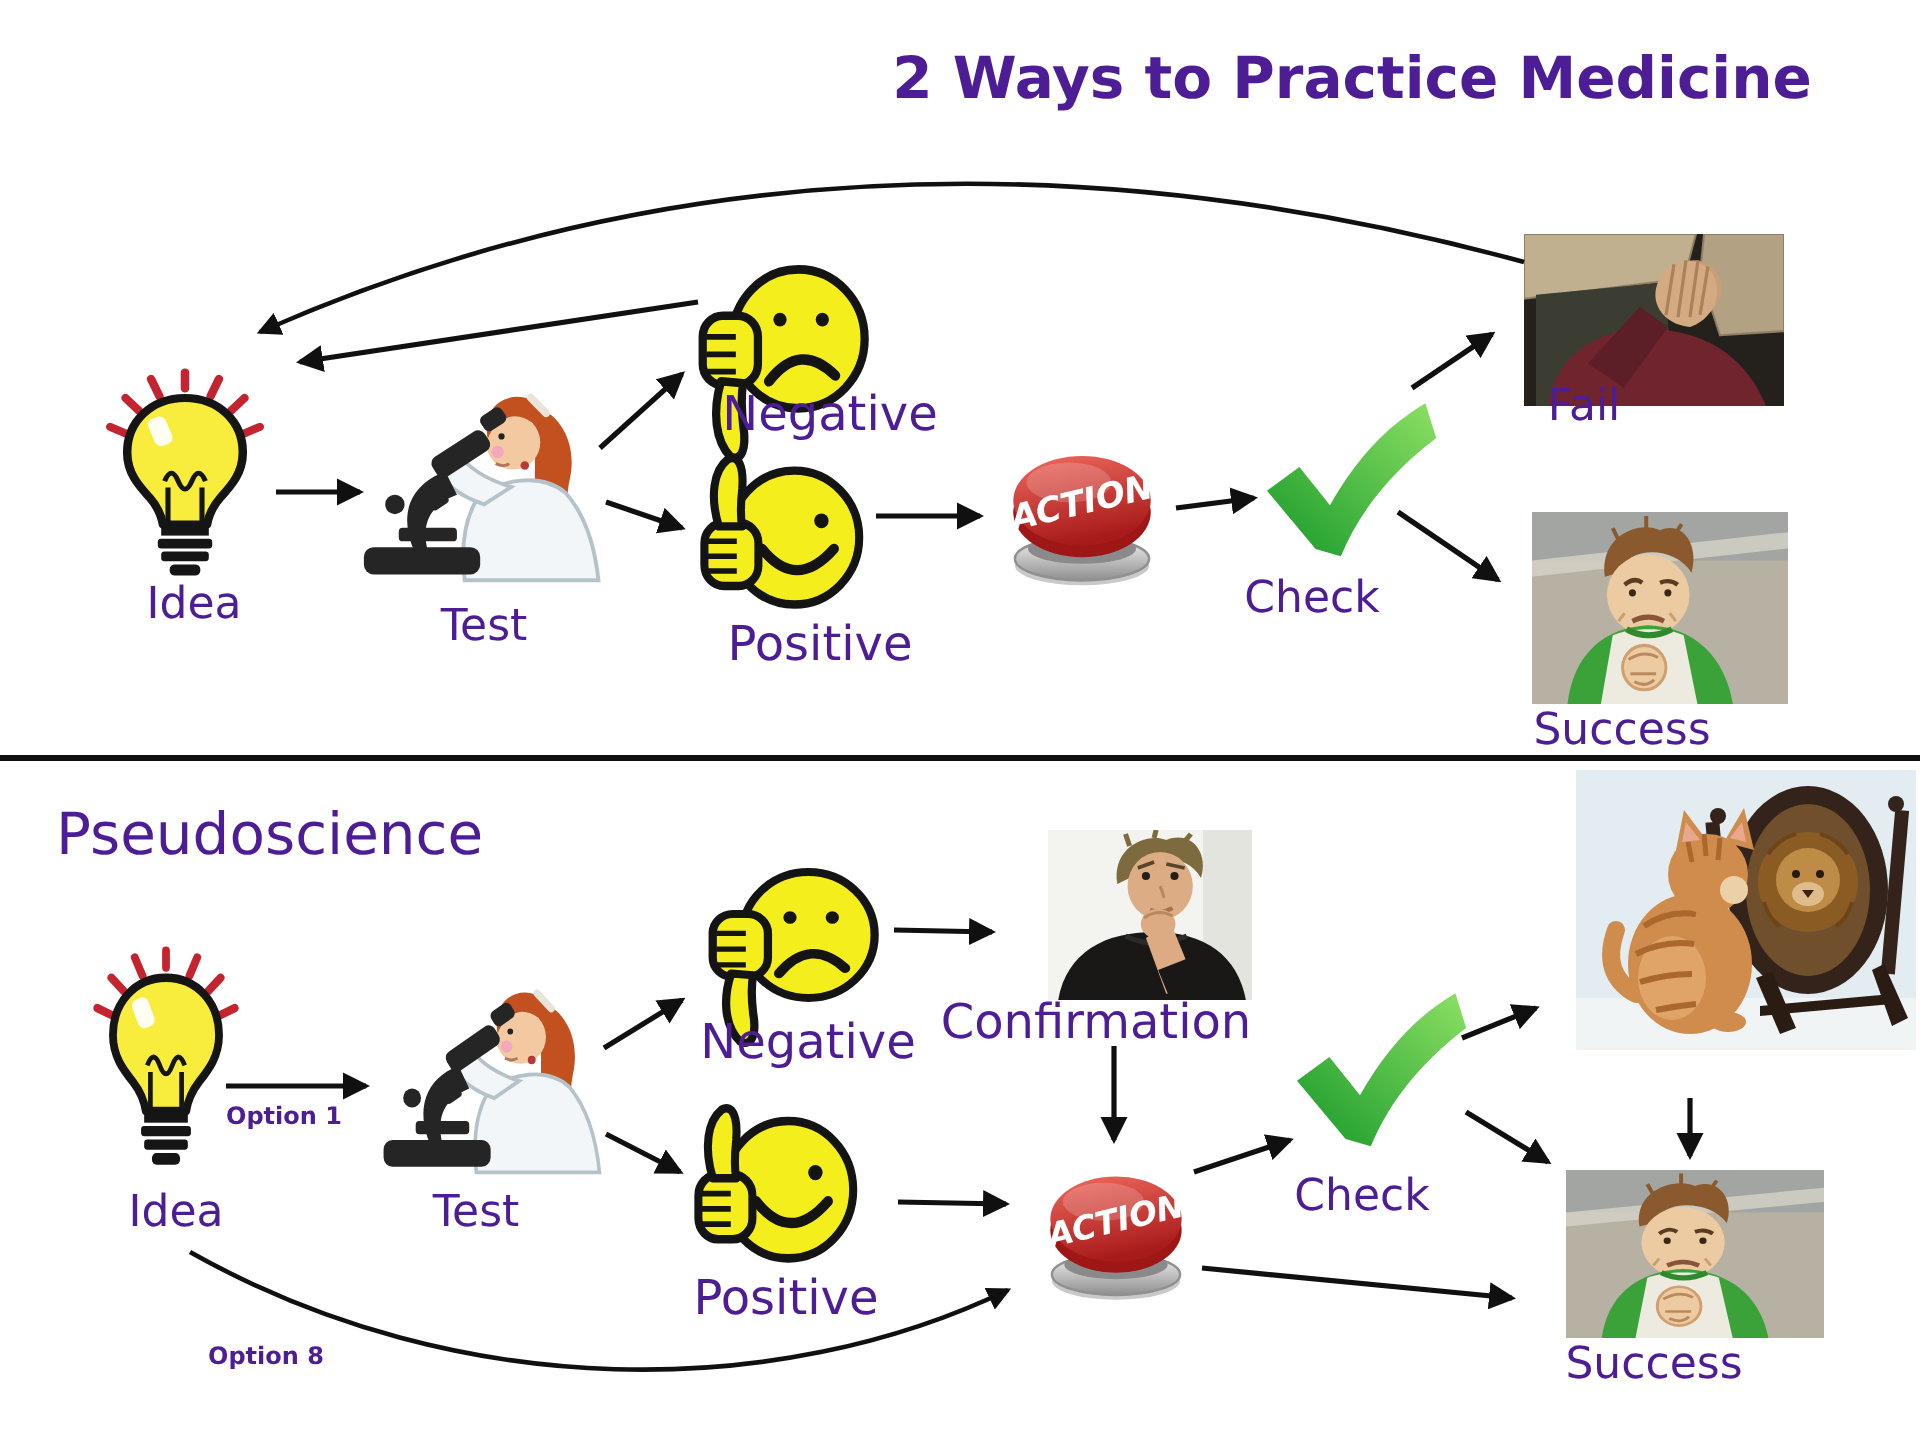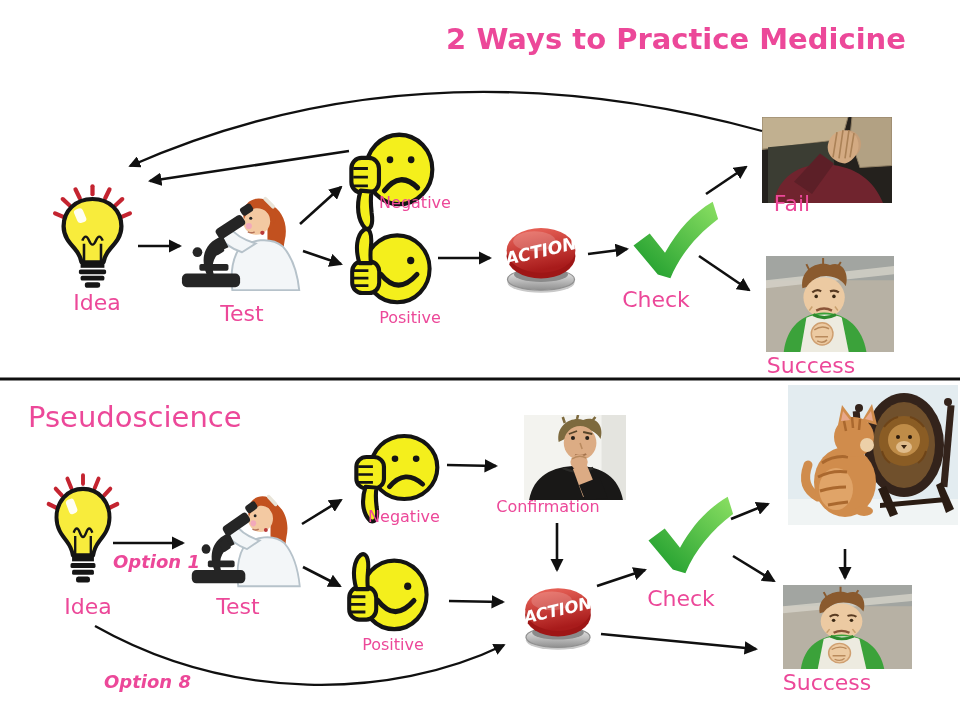--- a/index.html
+++ b/index.html
@@ -1,23 +1,23 @@
 <!DOCTYPE html>
 <html><head>
 <meta charset="utf-8">
 <style>
   html,body { margin:0; padding:0; background:#fff; }
   .stage { position:relative; width:960px; height:720px; background:#ffffff; overflow:hidden;
-           font-family:"DejaVu Sans", sans-serif; color:#ec4899; }
+           font-family:"DejaVu Sans", sans-serif; color:#4c1d95; }
   .abs { position:absolute; }
   .title { position:absolute; transform:translateX(-50%); font-size:29px; font-weight:bold; white-space:nowrap; }
   .heading { position:absolute; font-size:29px; white-space:nowrap; }
   .label { position:absolute; transform:translateX(-50%); white-space:nowrap; font-size:22px; }
-  .label.sm { font-size:16px; }
-  .opt { position:absolute; font-size:18px; font-weight:bold; white-space:nowrap;font-style:italic; }
+  .label.sm { font-size:24px; }
+  .opt { position:absolute; font-size:12px; font-weight:bold; white-space:nowrap; }
   .overlay { position:absolute; left:0; top:0; width:960px; height:720px; pointer-events:none; }
   svg text { font-family:"DejaVu Sans", sans-serif; }
   .defs-svg { position:absolute; width:0; height:0; }
 </style>
 </head>
 <body>
 
 <div class="stage">
 
   <svg class="defs-svg" aria-hidden="true">

